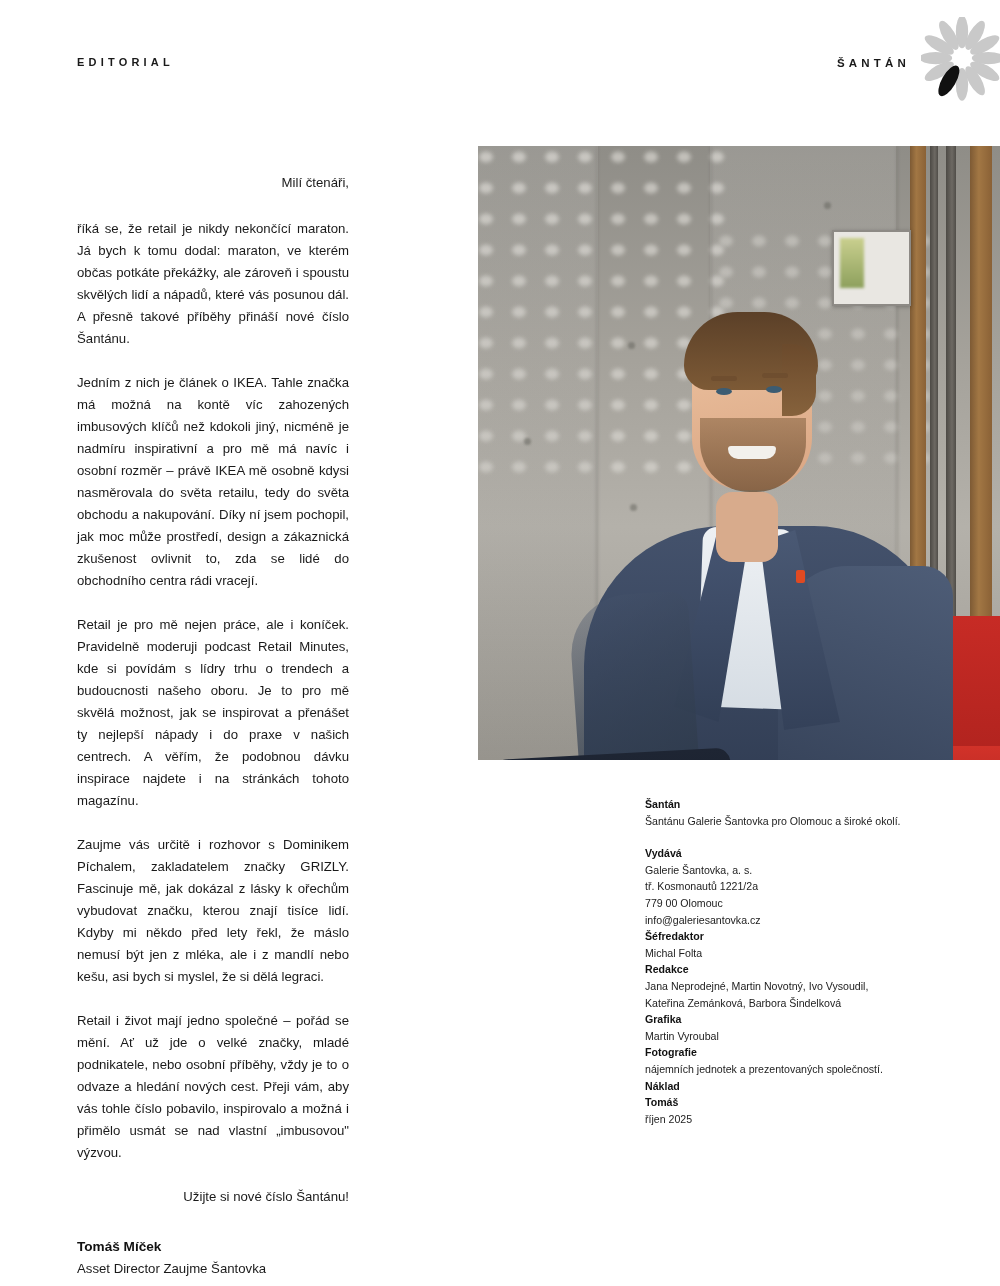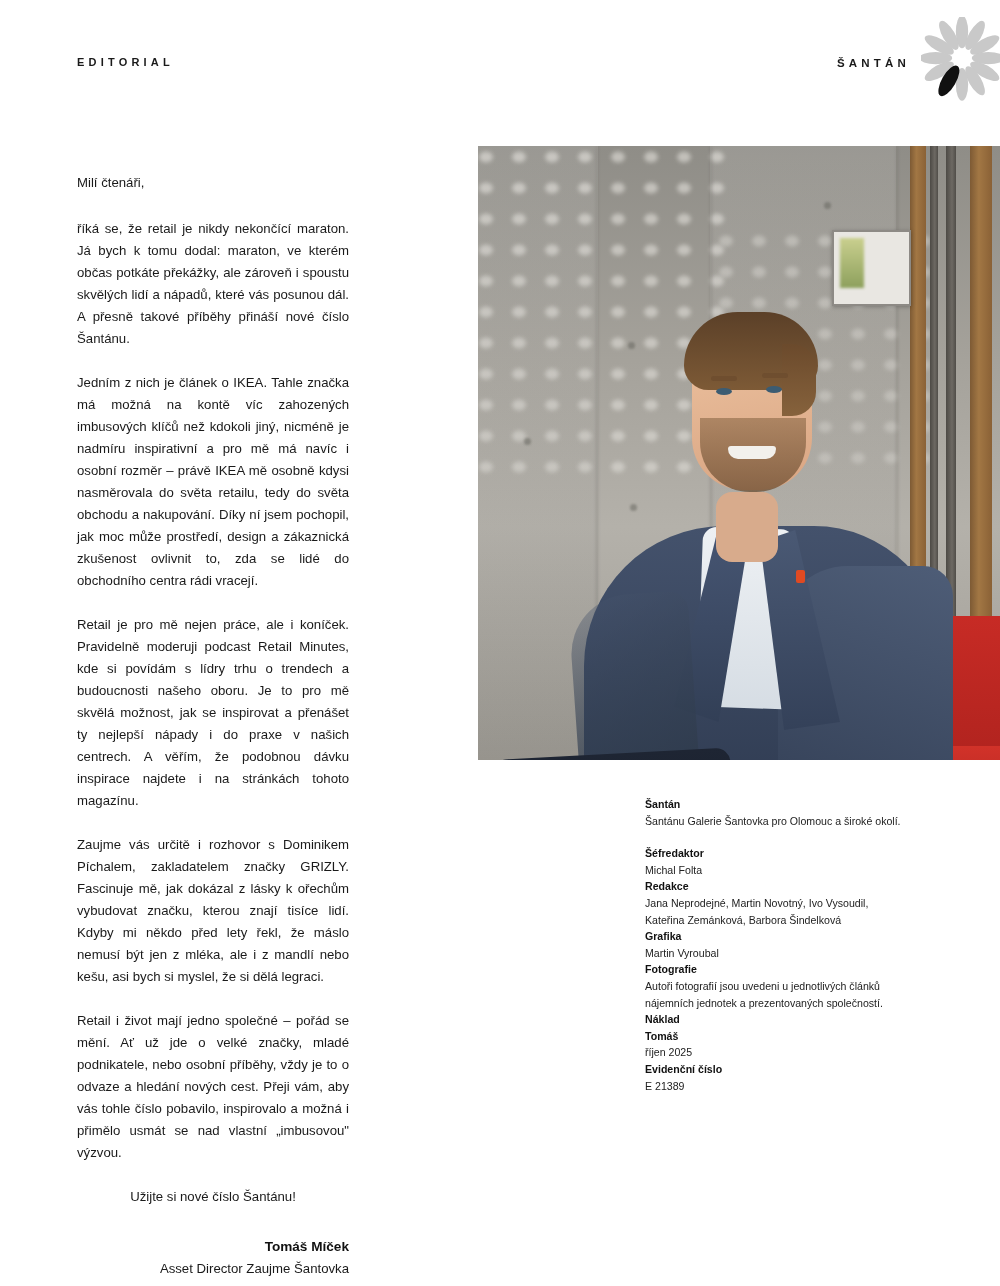--- a/index.html
+++ b/index.html
@@ -242,25 +242,25 @@
     width: 272px;
   }
   .letter p {
     margin: 0 0 22px 0;
     font-size: 13.2px;
     line-height: 22px;
     text-align: justify;
     color: #1a1a1a;
     hyphens: none;
   }
-  .letter p.salutation { text-align: left; margin-bottom: 24px; }
-  .letter p.closing { text-align: center; margin-bottom: 28px; }
+  .letter p.salutation { text-align: right; margin-bottom: 24px; }
+  .letter p.closing { text-align: right; margin-bottom: 28px; }
   .sign {
     margin-top: 9px;
-    text-align: right;
+    text-align: left;
   }
   .sign-name {
     font-size: 13.6px;
     font-weight: 700;
     line-height: 22px;
     color: #111;
   }
   .sign-role {
     font-size: 13.2px;
     line-height: 22px;
@@ -379,51 +379,53 @@
   </div>
 
   <div class="colophon">
     <div class="block">
       <div class="h line">Šantán</div>
       <div class="line">Šantánu Galerie Šantovka pro Olomouc a široké okolí.</div>
     </div>
 
     <div class="gap"></div>
 
+    <div class="block">
+      <div class="h line">Vydává</div>
+      <div class="line">Galerie Šantovka, a. s.</div>
+      <div class="line">tř. Kosmonautů 1221/2a</div>
+      <div class="line">779 00 Olomouc</div>
+      <div class="line">info@galeriesantovka.cz</div>
+    </div>
 
     <div class="block">
       <div class="h line">Šéfredaktor</div>
       <div class="line">Michal Folta</div>
     </div>
 
     <div class="block">
       <div class="h line">Redakce</div>
       <div class="line">Jana Neprodejné, Martin Novotný, Ivo Vysoudil,</div>
       <div class="line">Kateřina Zemánková, Barbora Šindelková</div>
     </div>
 
     <div class="block">
       <div class="h line">Grafika</div>
       <div class="line">Martin Vyroubal</div>
     </div>
 
     <div class="block">
       <div class="h line">Fotografie</div>
-      <div class="line">Autoři fotografií jsou uvedeni u jednotlivých článků</div>
       <div class="line">nájemních jednotek a prezentovaných společností.</div>
     </div>
 
     <div class="block">
       <div class="h line">Náklad</div>
     </div>
 
     <div class="block">
       <div class="h line">Tomáš</div>
       <div class="line">říjen 2025</div>
     </div>
 
-    <div class="block">
-      <div class="h line">Evidenční číslo</div>
-      <div class="line">E 21389</div>
-    </div>
   </div>
 
 </div>
 
 </body></html>

